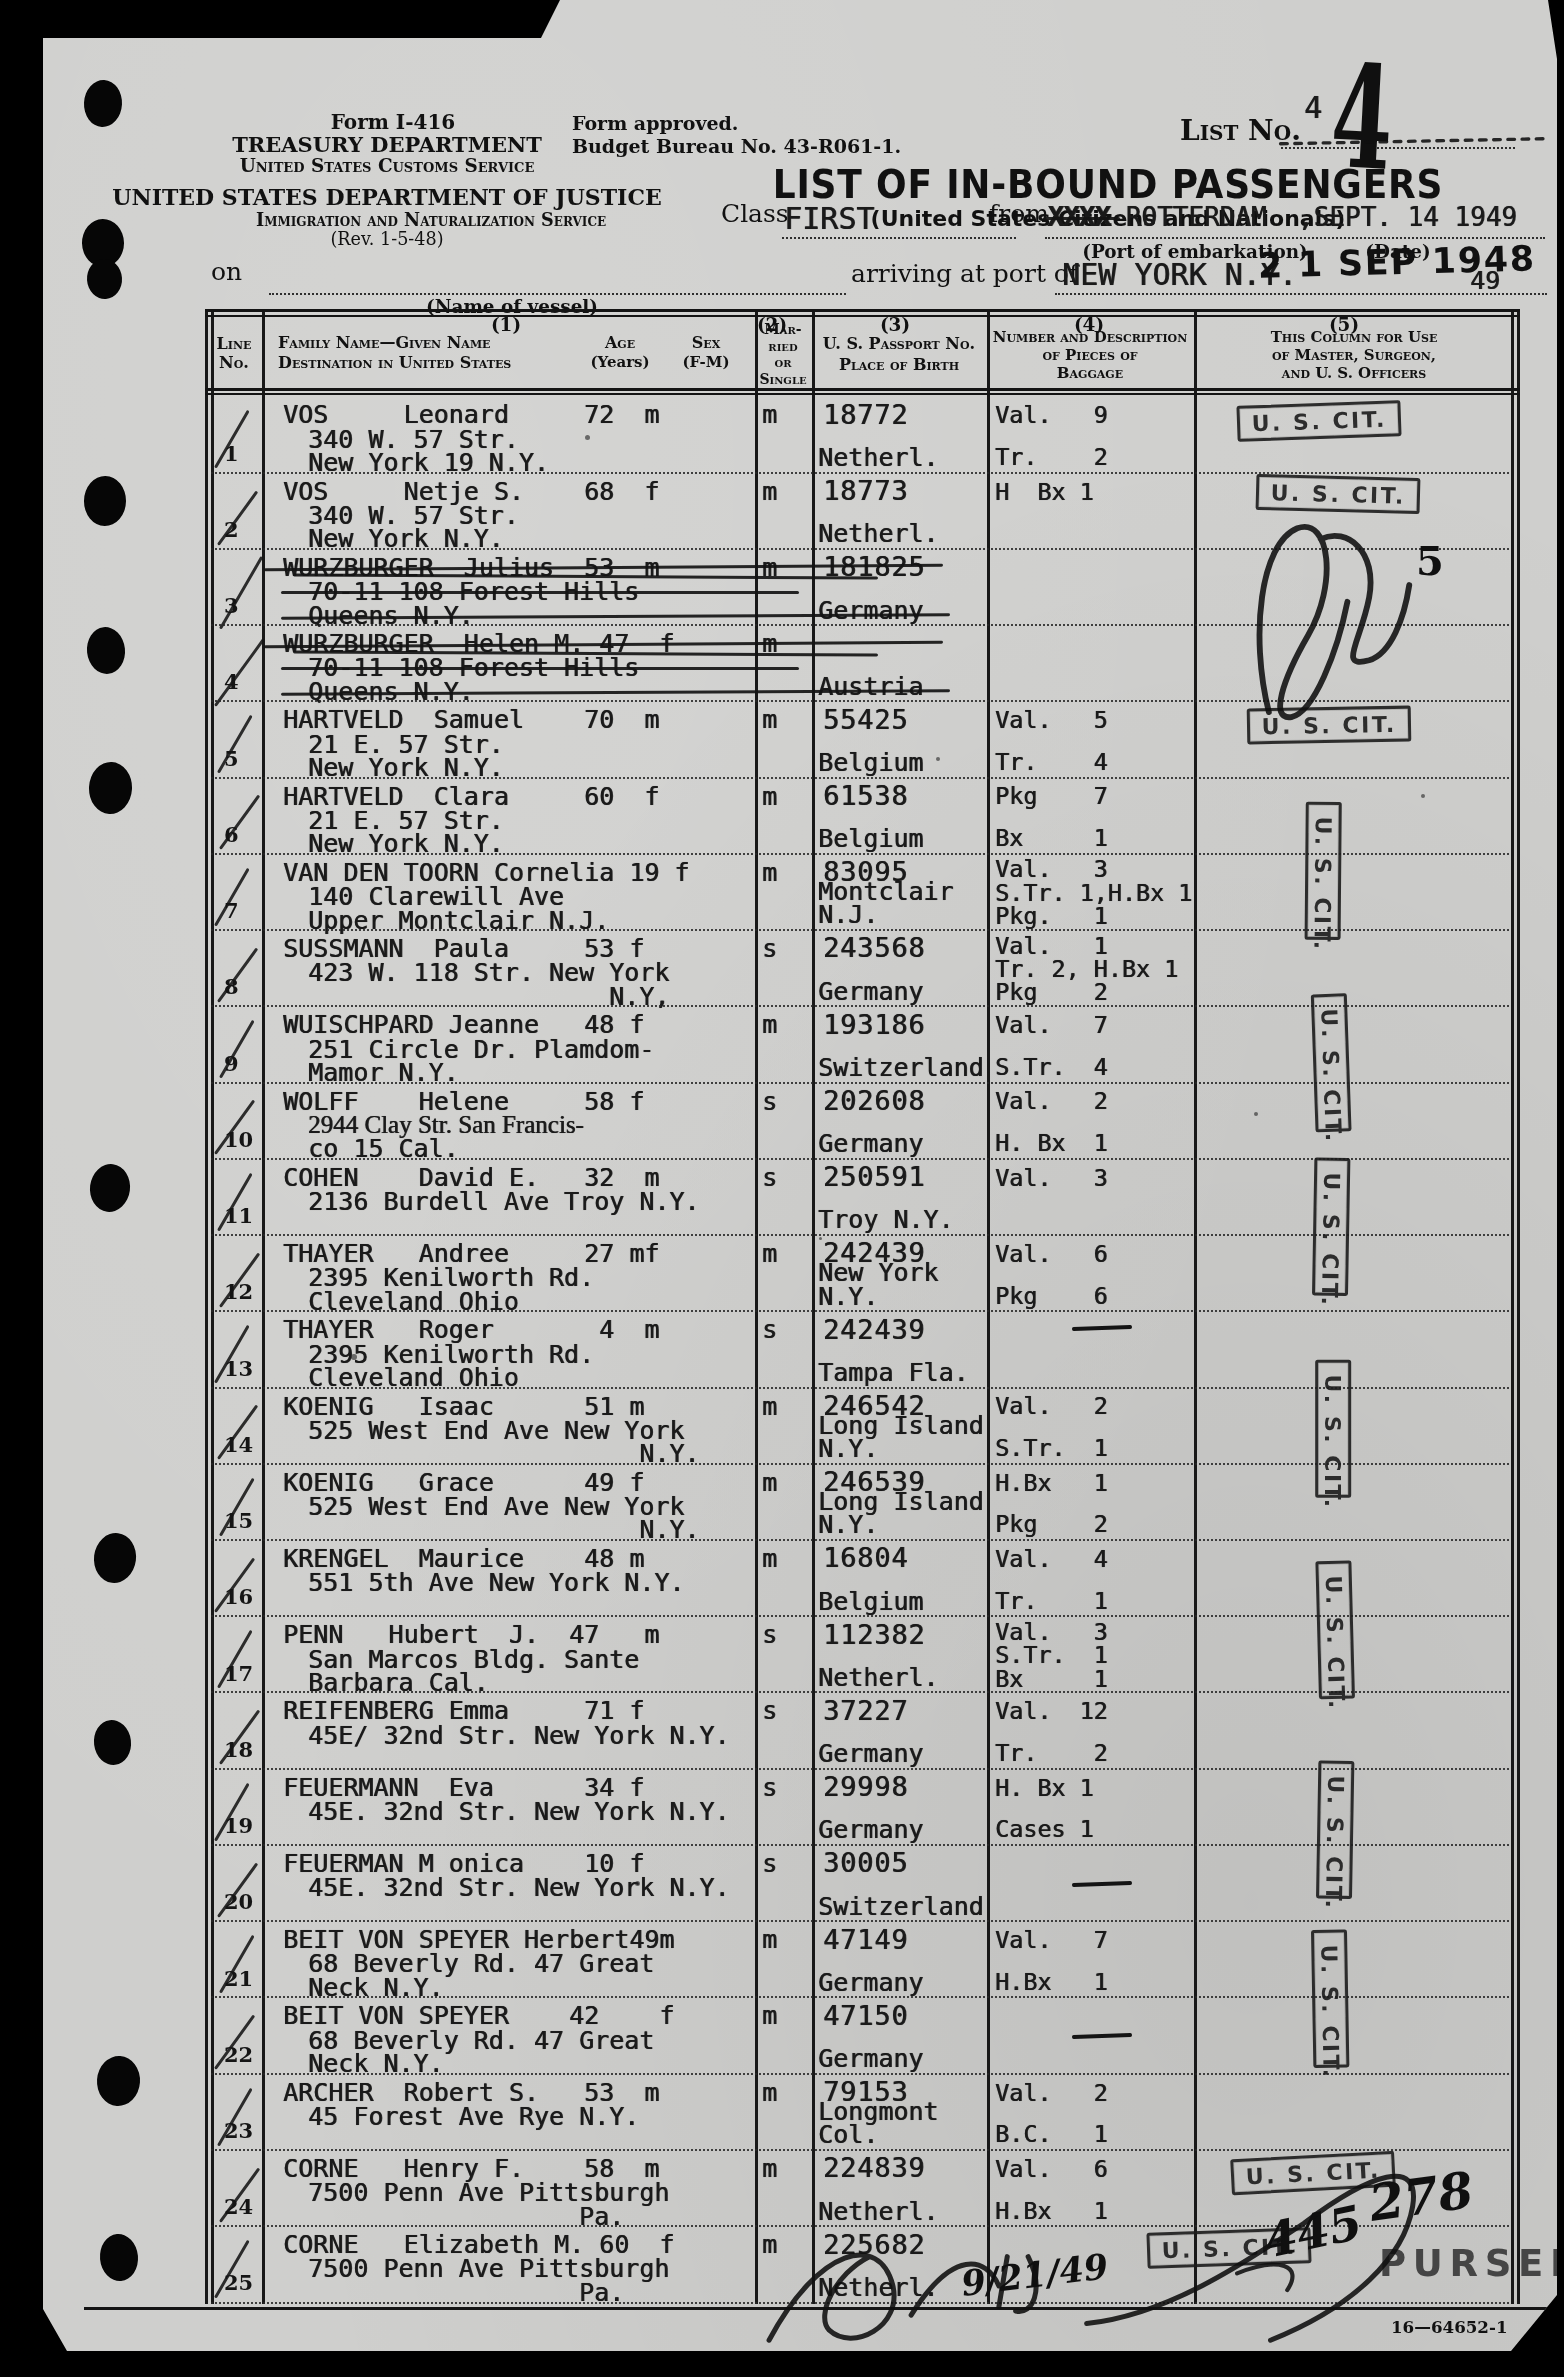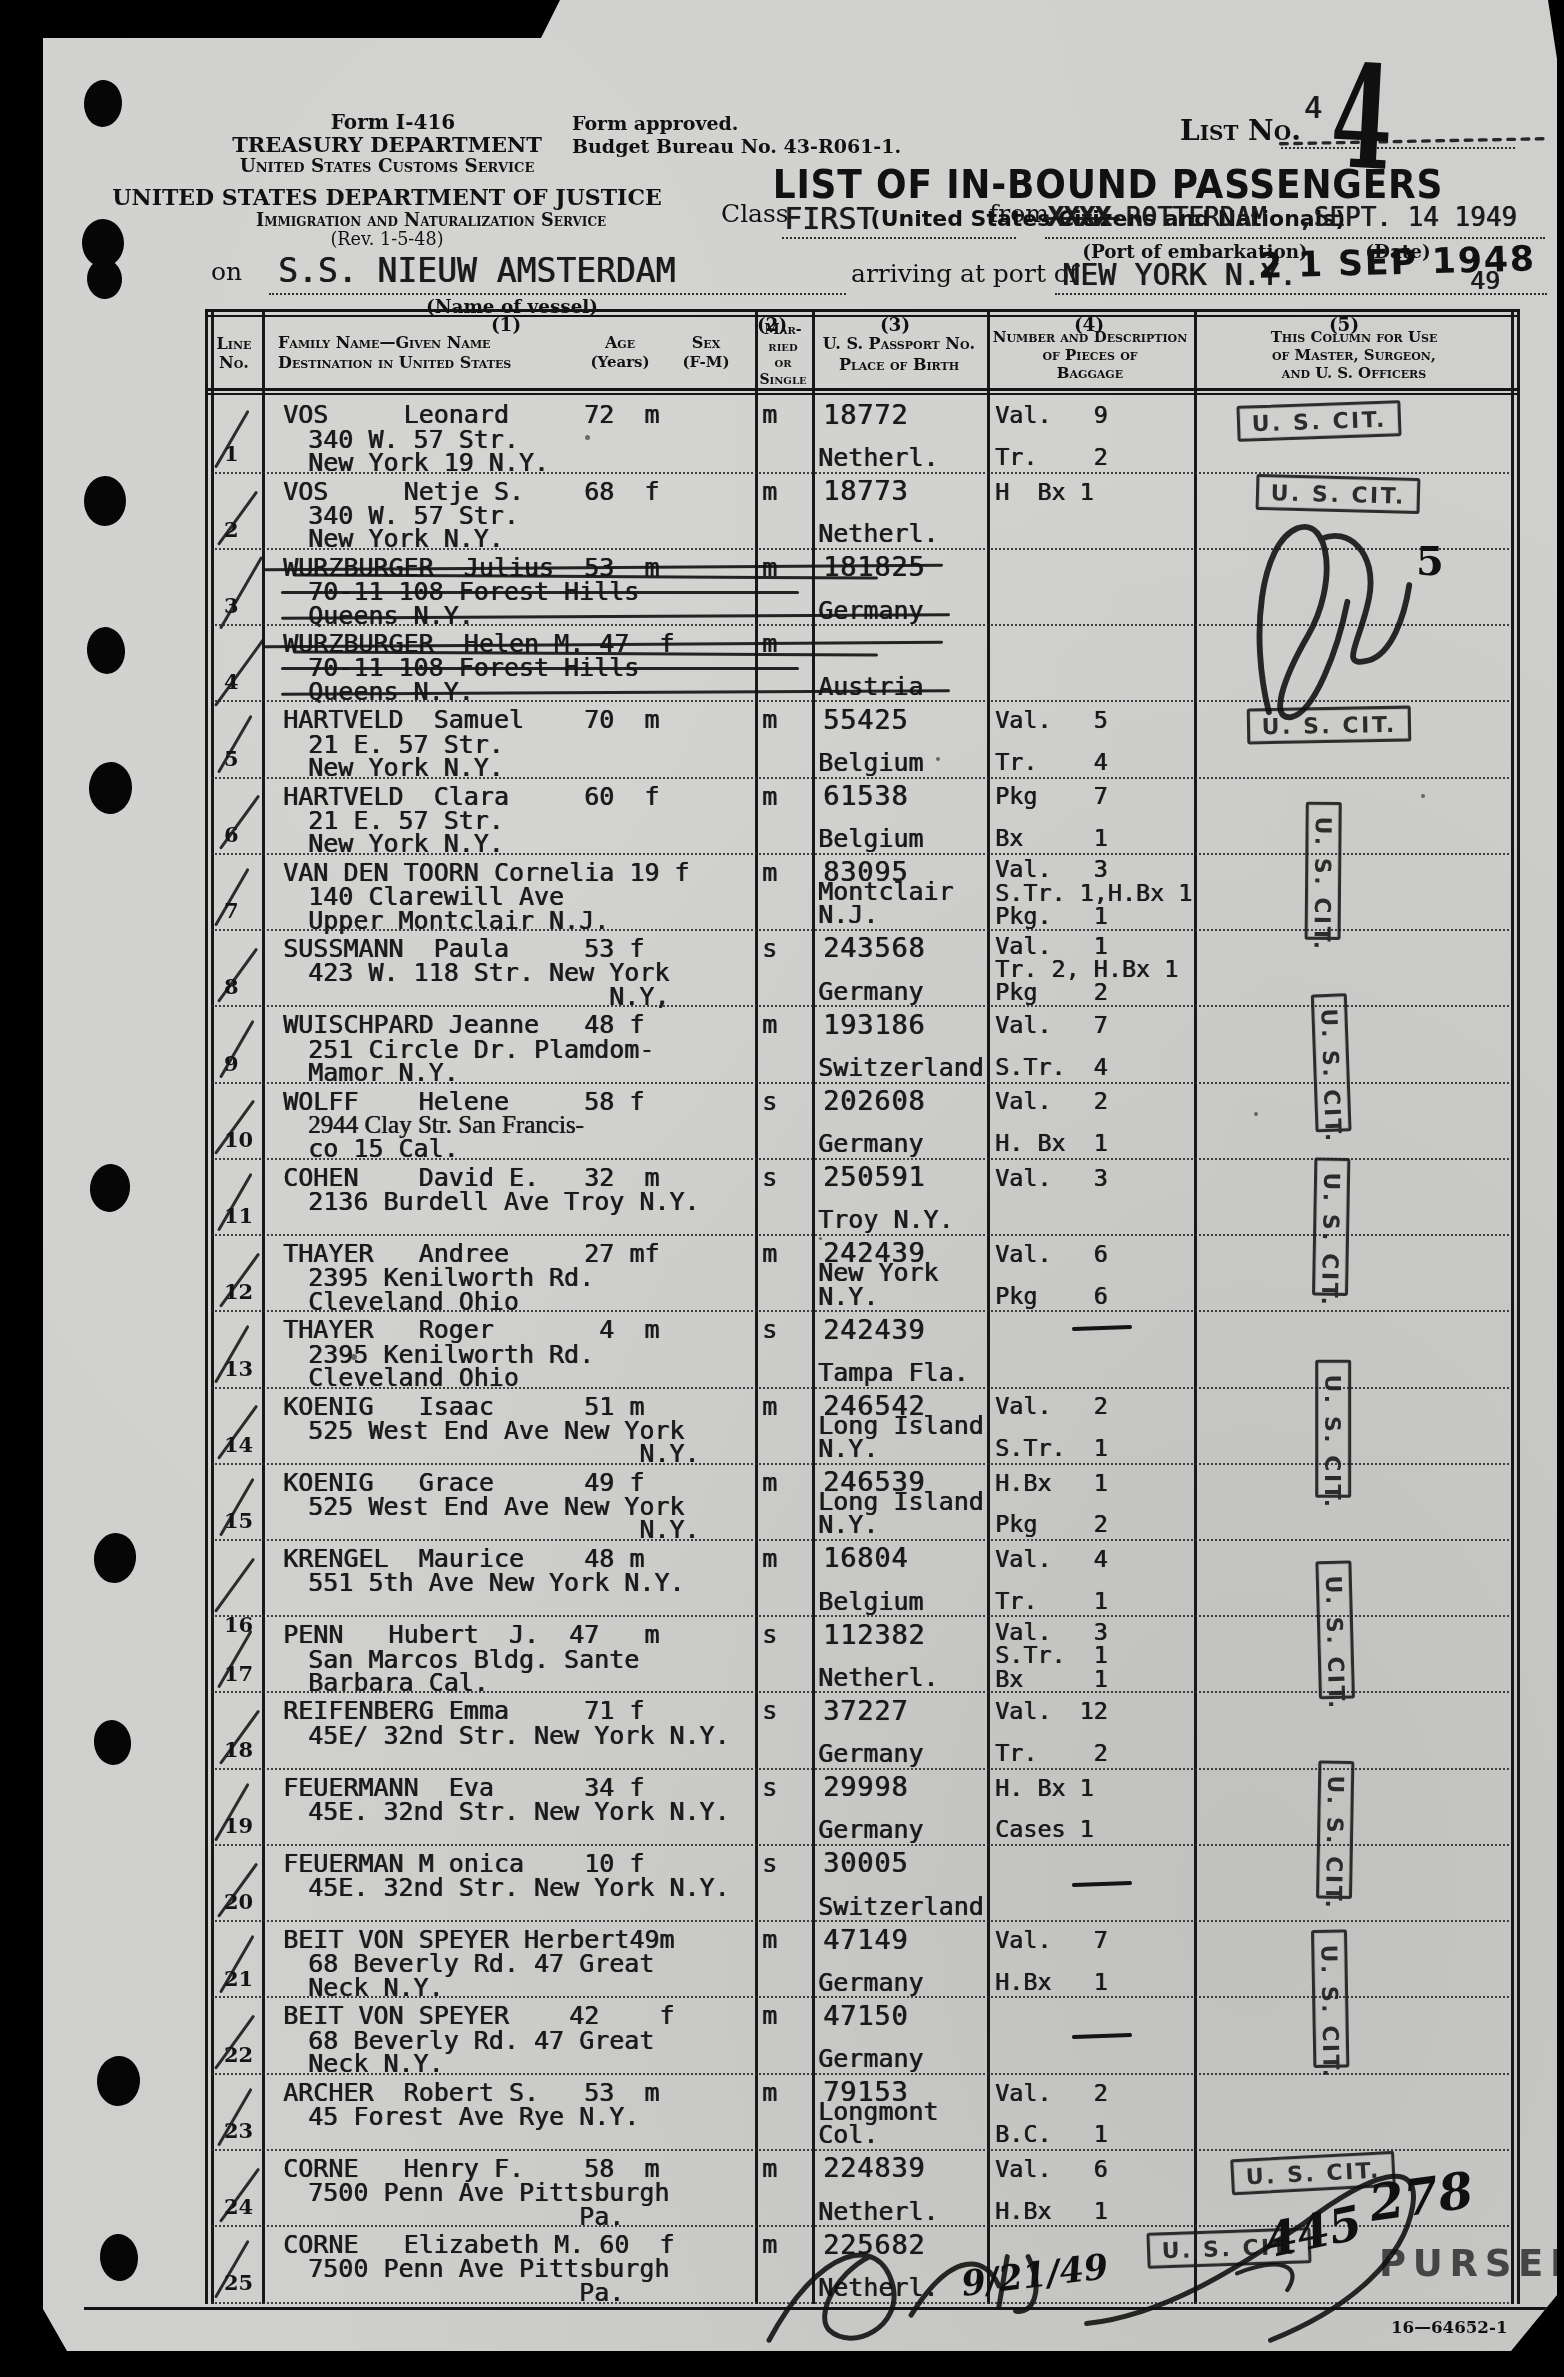--- a/index.html
+++ b/index.html
@@ -62,21 +62,20 @@
     <div class="dots" style="left:782px;top:237px;width:234px;"></div>
     <div class="print" style="left:989px;top:199px;font-size:25px;">from</div>
     <div class="typed" style="left:1047px;top:202px;font-size:26px;text-shadow:1.7px 0 0 #1a1a1a,0.8px 0 0 #1a1a1a,2.5px 0 0 rgba(26,26,26,.7);">XXXX</div>
     <div class="strike" style="left:1043px;top:217px;width:77px;"></div>
     <div class="typed" style="left:1110px;top:202px;font-size:26px;"> ROTTERDAM  ,SEPT. 14 1949</div>
     <div class="dots" style="left:1045px;top:237px;width:500px;"></div>
     <div class="print b ctr" style="left:1195px;top:241px;font-size:18.4px;">(Port of embarkation)</div>
     <div class="print b ctr" style="left:1398px;top:241px;font-size:18.4px;">(Date)</div>
 
     <div class="print" style="left:211px;top:257px;font-size:25px;">on</div>
-    <div class="typed" style="left:278px;top:251px;font-size:33px;">S.S. NIEUW AMSTERDAM</div>
     <div class="dots" style="left:269px;top:293px;width:577px;"></div>
     <div class="print" style="left:851px;top:259px;font-size:25px;">arriving at port of</div>
     <div class="typed" style="left:1062px;top:257px;font-size:30px;">NEW YORK N.Y.</div>
     <div class="typed" style="left:1470px;top:266px;font-size:25px;">49</div>
     <div class="print b" style="left:1258px;top:242px;font-size:35px;font-family:'DejaVu Sans','Liberation Sans',sans-serif;letter-spacing:1.7px;transform:rotate(-1.5deg);white-space:nowrap;">2 1 SEP 1948</div>
     <div class="dots" style="left:1055px;top:293px;width:492px;"></div>
     <div class="print b ctr" style="left:512px;top:296px;font-size:18.4px;">(Name of vessel)</div>
 
     <div class="print b ctr" style="left:506px;top:314px;font-size:18.4px;">(1)</div>
     <div class="print b ctr" style="left:772px;top:314px;font-size:18.4px;">(2)</div>
@@ -283,21 +282,21 @@
         <div class="typed" style="left: 283px; top: 1468px; font-size: 25px;">KOENIG   Grace      49 f</div>
         <div class="typed" style="left: 308px; top: 1492px; font-size: 25px;">525 West End Ave New York</div>
         <div class="typed" style="left: 308px; top: 1515px; font-size: 25px;">                      N.Y.</div>
         <div class="typed" style="left: 762px; top: 1468px; font-size: 25px;">m</div>
         <div class="typed" style="left: 823px; top: 1466px; font-size: 27px; letter-spacing: 0.8px;">246539</div>
         <div class="typed" style="left: 818px; top: 1487px; font-size: 25px;">Long Island</div>
         <div class="typed" style="left: 818px; top: 1510px; font-size: 25px;">N.Y.</div>
         <div class="typed" style="left: 995px; top: 1469px; font-size: 23.4px;">H.Bx   1</div>
         <div class="typed" style="left: 995px; top: 1510px; font-size: 23.4px;">Pkg    2</div>
         <div class="dotsep" style="left: 211px; top: 1539px; width: 1298px;"></div>
-        <div class="lineno" style="left: 224px; top: 1584px; margin-top: 28px;">16</div>
+        <div class="lineno" style="left: 224px; top: 1584px;">16</div>
         <div class="slash" style="left: 214px; top: 1545px; height: 66px; transform: rotate(36deg);"></div>
         <div class="typed" style="left: 283px; top: 1544px; font-size: 25px;">KRENGEL  Maurice    48 m</div>
         <div class="typed" style="left: 308px; top: 1568px; font-size: 25px;">551 5th Ave New York N.Y.</div>
         <div class="typed" style="left: 762px; top: 1544px; font-size: 25px;">m</div>
         <div class="typed" style="left: 823px; top: 1542px; font-size: 27px; letter-spacing: 0.8px;">16804</div>
         <div class="typed" style="left: 818px; top: 1587px; font-size: 25px;">Belgium</div>
         <div class="typed" style="left: 995px; top: 1545px; font-size: 23.4px;">Val.   4</div>
         <div class="typed" style="left: 995px; top: 1587px; font-size: 23.4px;">Tr.    1</div>
         <div class="dotsep" style="left: 211px; top: 1615px; width: 1298px;"></div>
         <div class="lineno" style="left: 224px; top: 1661px;">17</div>

